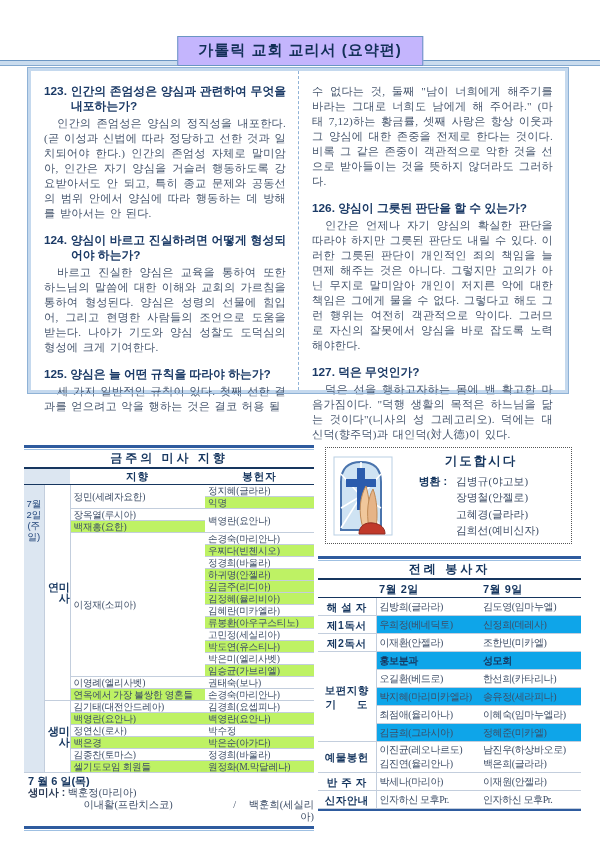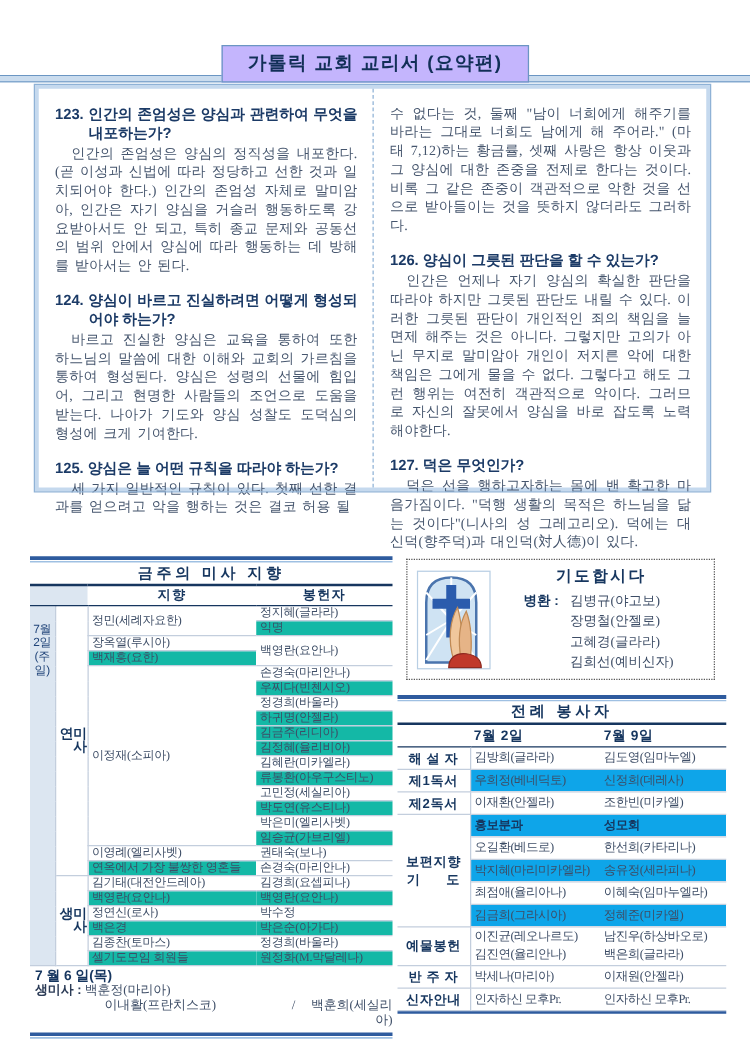--- a/index.html
+++ b/index.html
@@ -45,21 +45,21 @@
   table.mass tr.hrow td{border-top:2px solid #16365f;border-bottom:1.5px solid #16365f;
     font-family:"Liberation Sans",sans-serif;font-weight:bold;color:#16365f;
     text-align:center;font-size:10.5px;height:15px;line-height:15px;letter-spacing:1px;}
   td.corner{background:#dce6f1;}
   td.vdate{background:#dce6f1;border-right:1px solid #c3cedd;font-size:9.5px;color:#21457a;
     text-align:center;vertical-align:top;padding:13px 1px 12px !important;line-height:19.5px;
     word-break:break-all;white-space:normal !important;font-family:"Liberation Sans",sans-serif;}
   td.vcat{border-right:1px solid #c3cedd;font-family:"Liberation Sans",sans-serif;font-weight:bold;
     color:#16365f;font-size:11px;line-height:13px;text-align:right;vertical-align:middle;
     word-break:break-all;white-space:normal !important;padding:0 !important;}
-  .shade{background:#14b8a6;}
+  .shade{background:#bef264;}
   tr.gsep td{border-top:1.5px solid #5c6e88;}
 
   .mass-footer{padding:2px 0 3px 4px;}
   .mf-date{font-family:"Liberation Sans",sans-serif;font-weight:bold;color:#16365f;
     font-size:11px;line-height:12px;}
   .mf-line{font-size:10.3px;line-height:12px;color:#3d4d66;}
   .mf-label{font-family:"Liberation Sans",sans-serif;font-weight:bold;color:#2a3a55;}
   .mf-line2{font-size:10.3px;line-height:12px;color:#3d4d66;padding-left:46px;text-align:right;}
   .mf-slash{display:inline-block;margin:0 10px 0 58px;}
 

